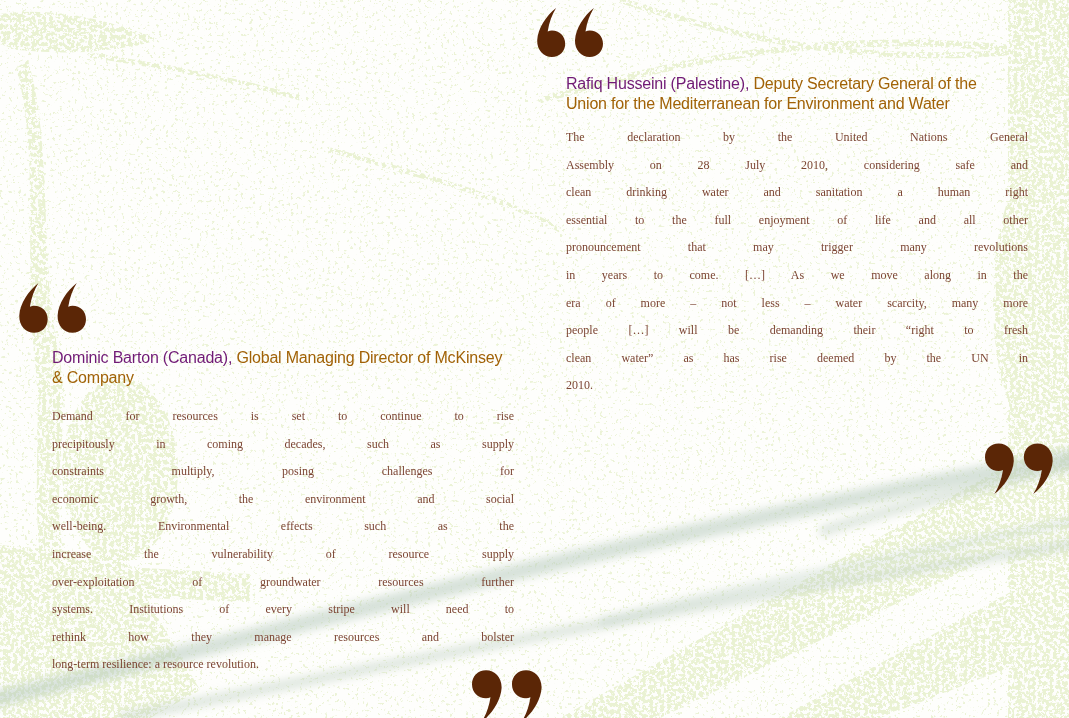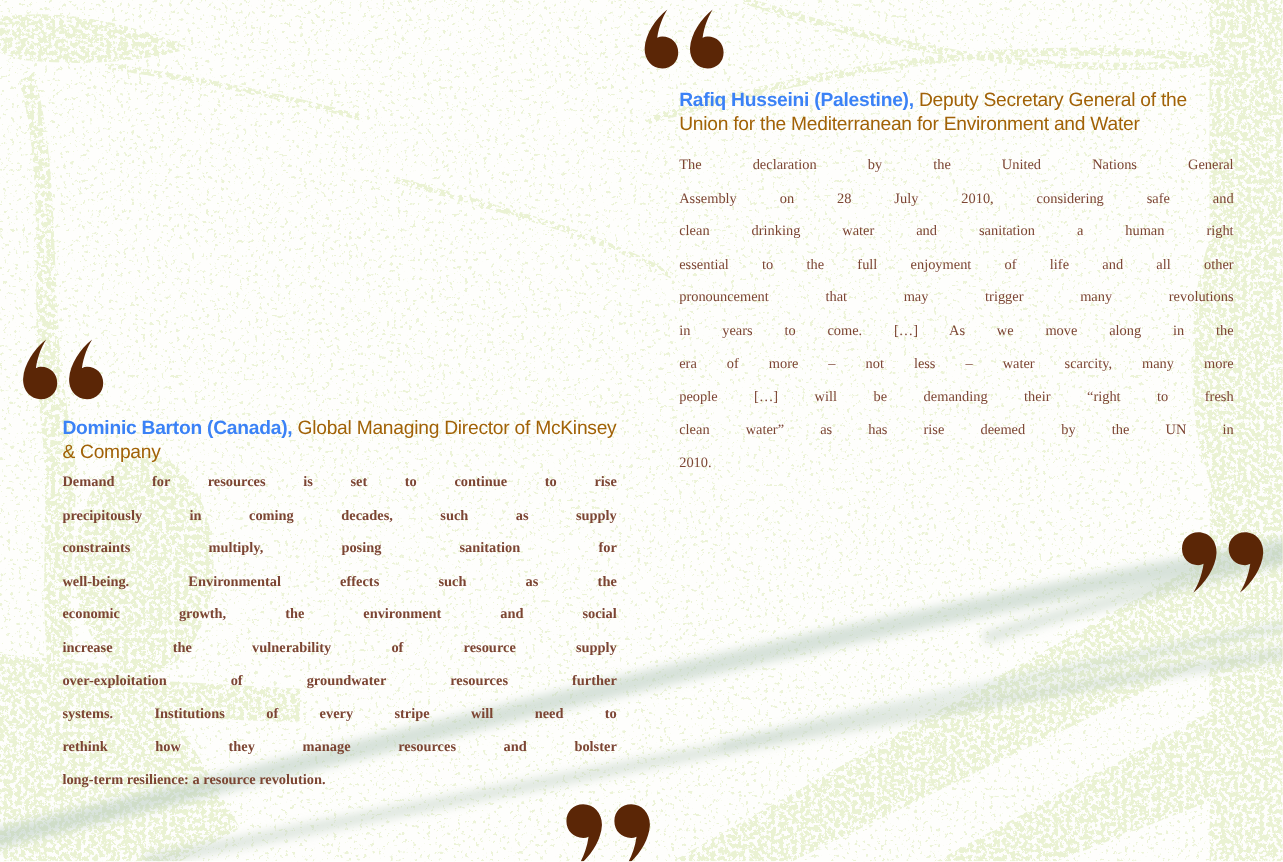--- a/index.html
+++ b/index.html
@@ -13,28 +13,28 @@
 
   .quote{position:absolute;}
   .q-left{left:52px;top:348px;width:462px;}
   .q-right{left:566px;top:74px;width:462px;}
 
   .qheader{
     font-family:"Liberation Sans",sans-serif;
     font-size:16px;line-height:20px;letter-spacing:-0.2px;
   }
   .q-right .qheader{width:452px;}
-  .qname{font-weight:700;color:#3b82f6;}
+  .qname{font-weight:400;color:#701a75;}
   .qtitle{font-weight:400;color:#a16207;}
 
   .qbody{
     font-family:"Liberation Serif","DejaVu Serif",serif;
     font-size:12px;color:#7c4533;width:462px;
   }
-  .q-left .qbody{margin-top:0;font-weight:bold;}
+  .q-left .qbody{margin-top:15px;}
   .q-right .qbody{margin-top:10px;}
   .qbody .line{
     line-height:27.6px;height:27.6px;overflow:visible;
     text-align:justify;text-align-last:justify;
     white-space:nowrap;
   }
   .qbody .line.last{text-align-last:left;}
 </style>
 </head>
 <body>
@@ -112,23 +112,23 @@
   </svg>
 
   <section class="quote q-left">
     <div class="qheader">
       <span class="qname">Dominic Barton (Canada),</span>
       <span class="qtitle">Global Managing Director of McKinsey &amp; Company</span>
     </div>
     <div class="qbody">
         <div class="line">Demand for resources is set to continue to rise</div>
         <div class="line">precipitously in coming decades, such as supply</div>
-        <div class="line">constraints multiply, posing sanitation for</div>
+        <div class="line">constraints multiply, posing challenges for</div>
+        <div class="line">economic growth, the environment and social</div>
         <div class="line">well-being. Environmental effects such as the</div>
-        <div class="line">economic growth, the environment and social</div>
         <div class="line">increase the vulnerability of resource supply</div>
         <div class="line">over-exploitation of groundwater resources further</div>
         <div class="line">systems. Institutions of every stripe will need to</div>
         <div class="line">rethink how they manage resources and bolster</div>
         <div class="line last">long-term resilience: a resource revolution.</div>
       </div>
   </section>
 
   <section class="quote q-right">
     <div class="qheader">

